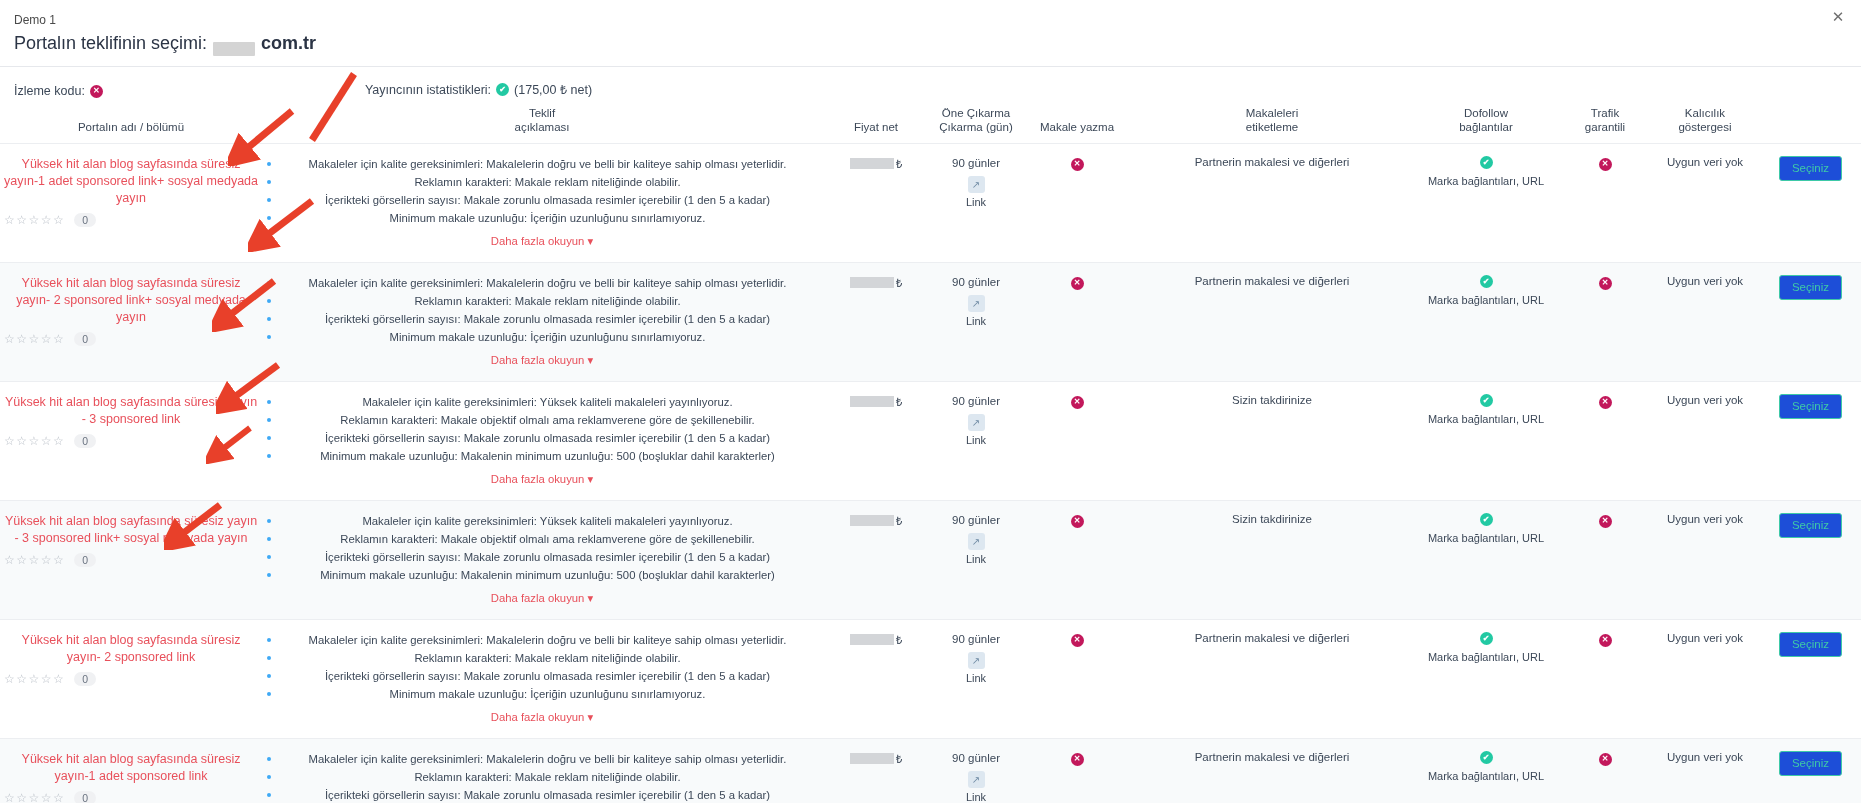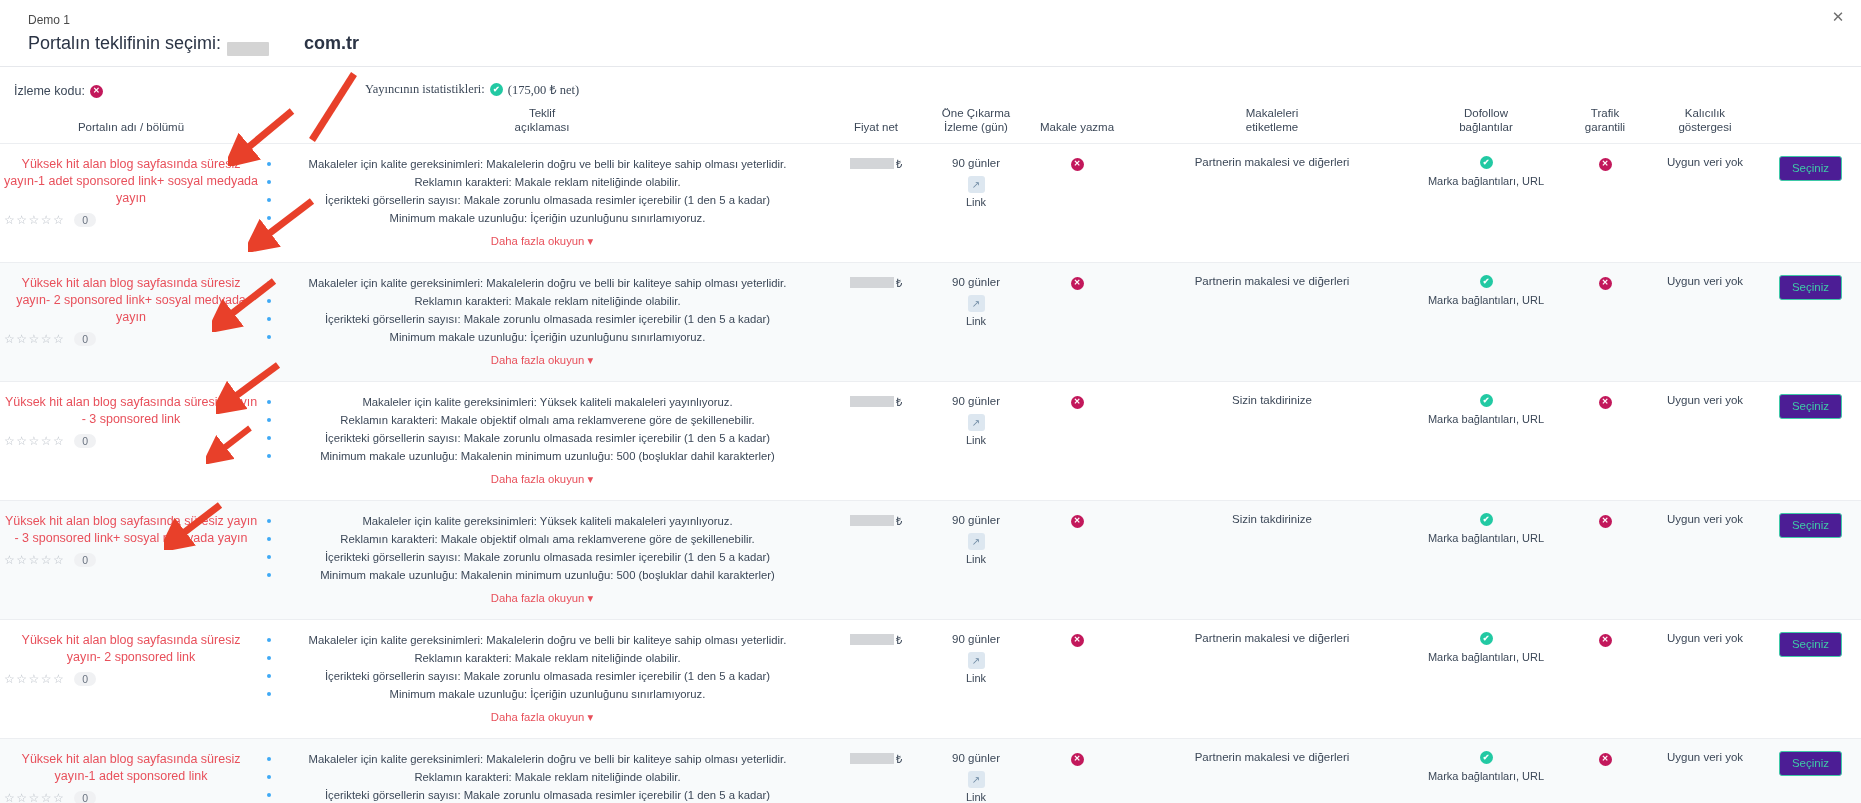--- a/index.html
+++ b/index.html
@@ -7,34 +7,34 @@
     margin: 0; padding: 0;
     width: 1861px; height: 803px;
     background: #ffffff;
     font-family: "Liberation Sans", sans-serif;
     color: #3c4858;
     overflow: hidden;
   }
   .page { position: relative; width: 1861px; height: 803px; background:#fff; }
 
   
-  .modal-head { padding: 12px 18px 10px 28px; position: relative; }
+  .modal-head { padding: 12px 18px 10px 14px; position: relative; }
   .demo-label { font-size: 12px; color: #4a4a4a; line-height: 16px; }
   .modal-title { font-size: 18px; color: #2b3445; line-height: 26px; margin-top: 2px;
                  display:flex; align-items:flex-end; gap:6px; font-weight:400; }
   .redact { display:inline-block; background:#d4d4d4; height:14px; border-radius:1px; vertical-align:middle; }
-  .title-domain { font-weight: 700; color:#2b3445;margin-left:29px; }
+  .title-domain { font-weight: 700; color:#2b3445; }
   .close-btn { position:absolute; right:14px; top:8px; width:18px; height:18px;
                color:#6f6f6f; font-size:15px; line-height:18px; text-align:center; cursor:pointer; }
   .head-rule { height:1px; background:#e6e8ec; width:100%; }
 
   
   .stats-strip { display:flex; align-items:flex-end; padding:14px 0 8px 14px; font-size:12.5px; color:#3c4858; }
   .stat-item { display:flex; align-items:center; gap:5px; }
-  .stat-item.publisher { margin-left: 262px; font-family: Liberation Serif, serif; }
+  .stat-item.publisher { margin-left: 262px; }
 
   .ico { display:inline-flex; align-items:center; justify-content:center;
          width:13px; height:13px; border-radius:50%; color:#fff; font-size:9px;
          font-weight:700; line-height:1; flex:0 0 auto; }
   .ico.bad { background:#c2185b; }
   .ico.good { background:#22c9a3; }
   .ico.bad::after { content:"\2715"; font-size:8px; }
   .ico.good::after { content:"\2714"; font-size:8px; }
 
   
@@ -81,21 +81,21 @@
   .boost-days { font-size:11.5px; color:#3c4858; line-height:15px; }
   .link-chip { width:17px; height:17px; border-radius:3px; background:#dde7f0;
                color:#6f8aa3; display:flex; align-items:center; justify-content:center;
                margin:5px auto 0 auto; font-size:10px; }
   .link-label { font-size:11px; color:#3c4858; margin-top:3px; }
 
   .cell-center { display:flex; flex-direction:column; align-items:center; }
   .sub-note { font-size:11px; color:#3c4858; margin-top:5px; line-height:14px; }
 
   .btn-select { display:inline-block; border:1px solid #3ec9a7; color:#3ec9a7;
-                background:#4c1d95; border-radius:3px; padding:4px 12px; font-size:11.5px;
+                background:#1d4ed8; border-radius:3px; padding:4px 12px; font-size:11.5px;
                 cursor:pointer; line-height:15px; }
 
   
   .arrow { position:absolute; pointer-events:none; }
 </style>
 </head>
 <body>
 
 <div class="page">
 
@@ -126,21 +126,21 @@
     <thead>
       <tr>
         <th class="th-portal">Portalın adı / bölümü</th>
         <th class="th-offer">
           <div>Teklif</div>
           <div>açıklaması</div>
         </th>
         <th class="th-price">Fiyat net</th>
         <th class="th-boost">
           <div>Öne Çıkarma</div>
-          <div>İzleme (gün)</div>
+          <div>Çıkarma (gün)</div>
         </th>
         <th class="th-write">Makale yazma</th>
         <th class="th-tag">
           <div>Makaleleri</div>
           <div>etiketleme</div>
         </th>
         <th class="th-dofollow">
           <div>Dofollow</div>
           <div>bağlantılar</div>
         </th>

